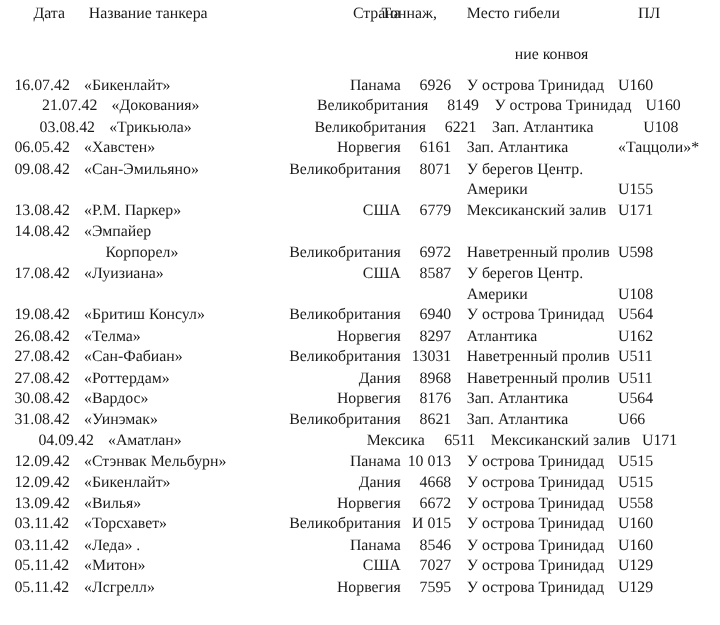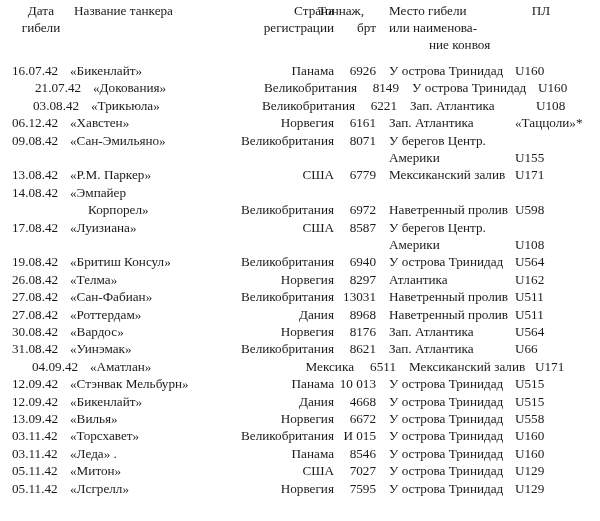--- a/index.html
+++ b/index.html
@@ -66,26 +66,20 @@
 
   <div class="row hdr" style="top:2px;">
     <span class="cell c-date-h">Дата</span>
     <span class="cell c-name-h">Название танкера</span>
     <span class="cell c-country">Страна</span>
     <span class="cell hdr-tonnage">Тоннаж,</span>
     <span class="cell hdr-place">Место гибели</span>
     <span class="cell hdr-pl">ПЛ</span>
   </div>
 
-  <div class="row hdr" style="top:19px;">
-    <span class="cell c-date-h">гибели</span>
-    <span class="cell c-country">регистрации</span>
-    <span class="cell c-tonnage-h">брт</span>
-    <span class="cell hdr-place">или  наименова-</span>
-  </div>
 
   <div class="row hdr" style="top:36px;margin-left:40px;">
     <span class="cell hdr-place">ние конвоя</span>
   </div>
 
   <div id="body-rows">
       <div class="row" style="top: 62px;">
         <span class="cell c-date">16.07.42</span>
         <span class="cell c-name">«Бикенлайт»</span>
         <span class="cell c-country">Панама</span>
@@ -103,21 +97,21 @@
       </div>
       <div class="row" style="top: 96.8px; margin-left: 21px;">
         <span class="cell c-date">03.08.42</span>
         <span class="cell c-name">«Трикьюла»</span>
         <span class="cell c-country">Великобритания</span>
         <span class="cell c-tonnage">6221</span>
         <span class="cell c-place">Зап. Атлантика</span>
         <span class="cell c-sub">U108</span>
       </div>
       <div class="row" style="top: 114.2px;">
-        <span class="cell c-date">06.12.42</span>
+        <span class="cell c-date">06.05.42</span>
         <span class="cell c-name">«Хавстен»</span>
         <span class="cell c-country">Норвегия</span>
         <span class="cell c-tonnage">6161</span>
         <span class="cell c-place">Зап. Атлантика</span>
         <span class="cell c-sub">«Таццоли»*</span>
       </div>
       <div class="row" style="top: 131.6px;">
         <span class="cell c-date">09.08.42</span>
         <span class="cell c-name">«Сан-Эмильяно»</span>
         <span class="cell c-country">Великобритания</span>

